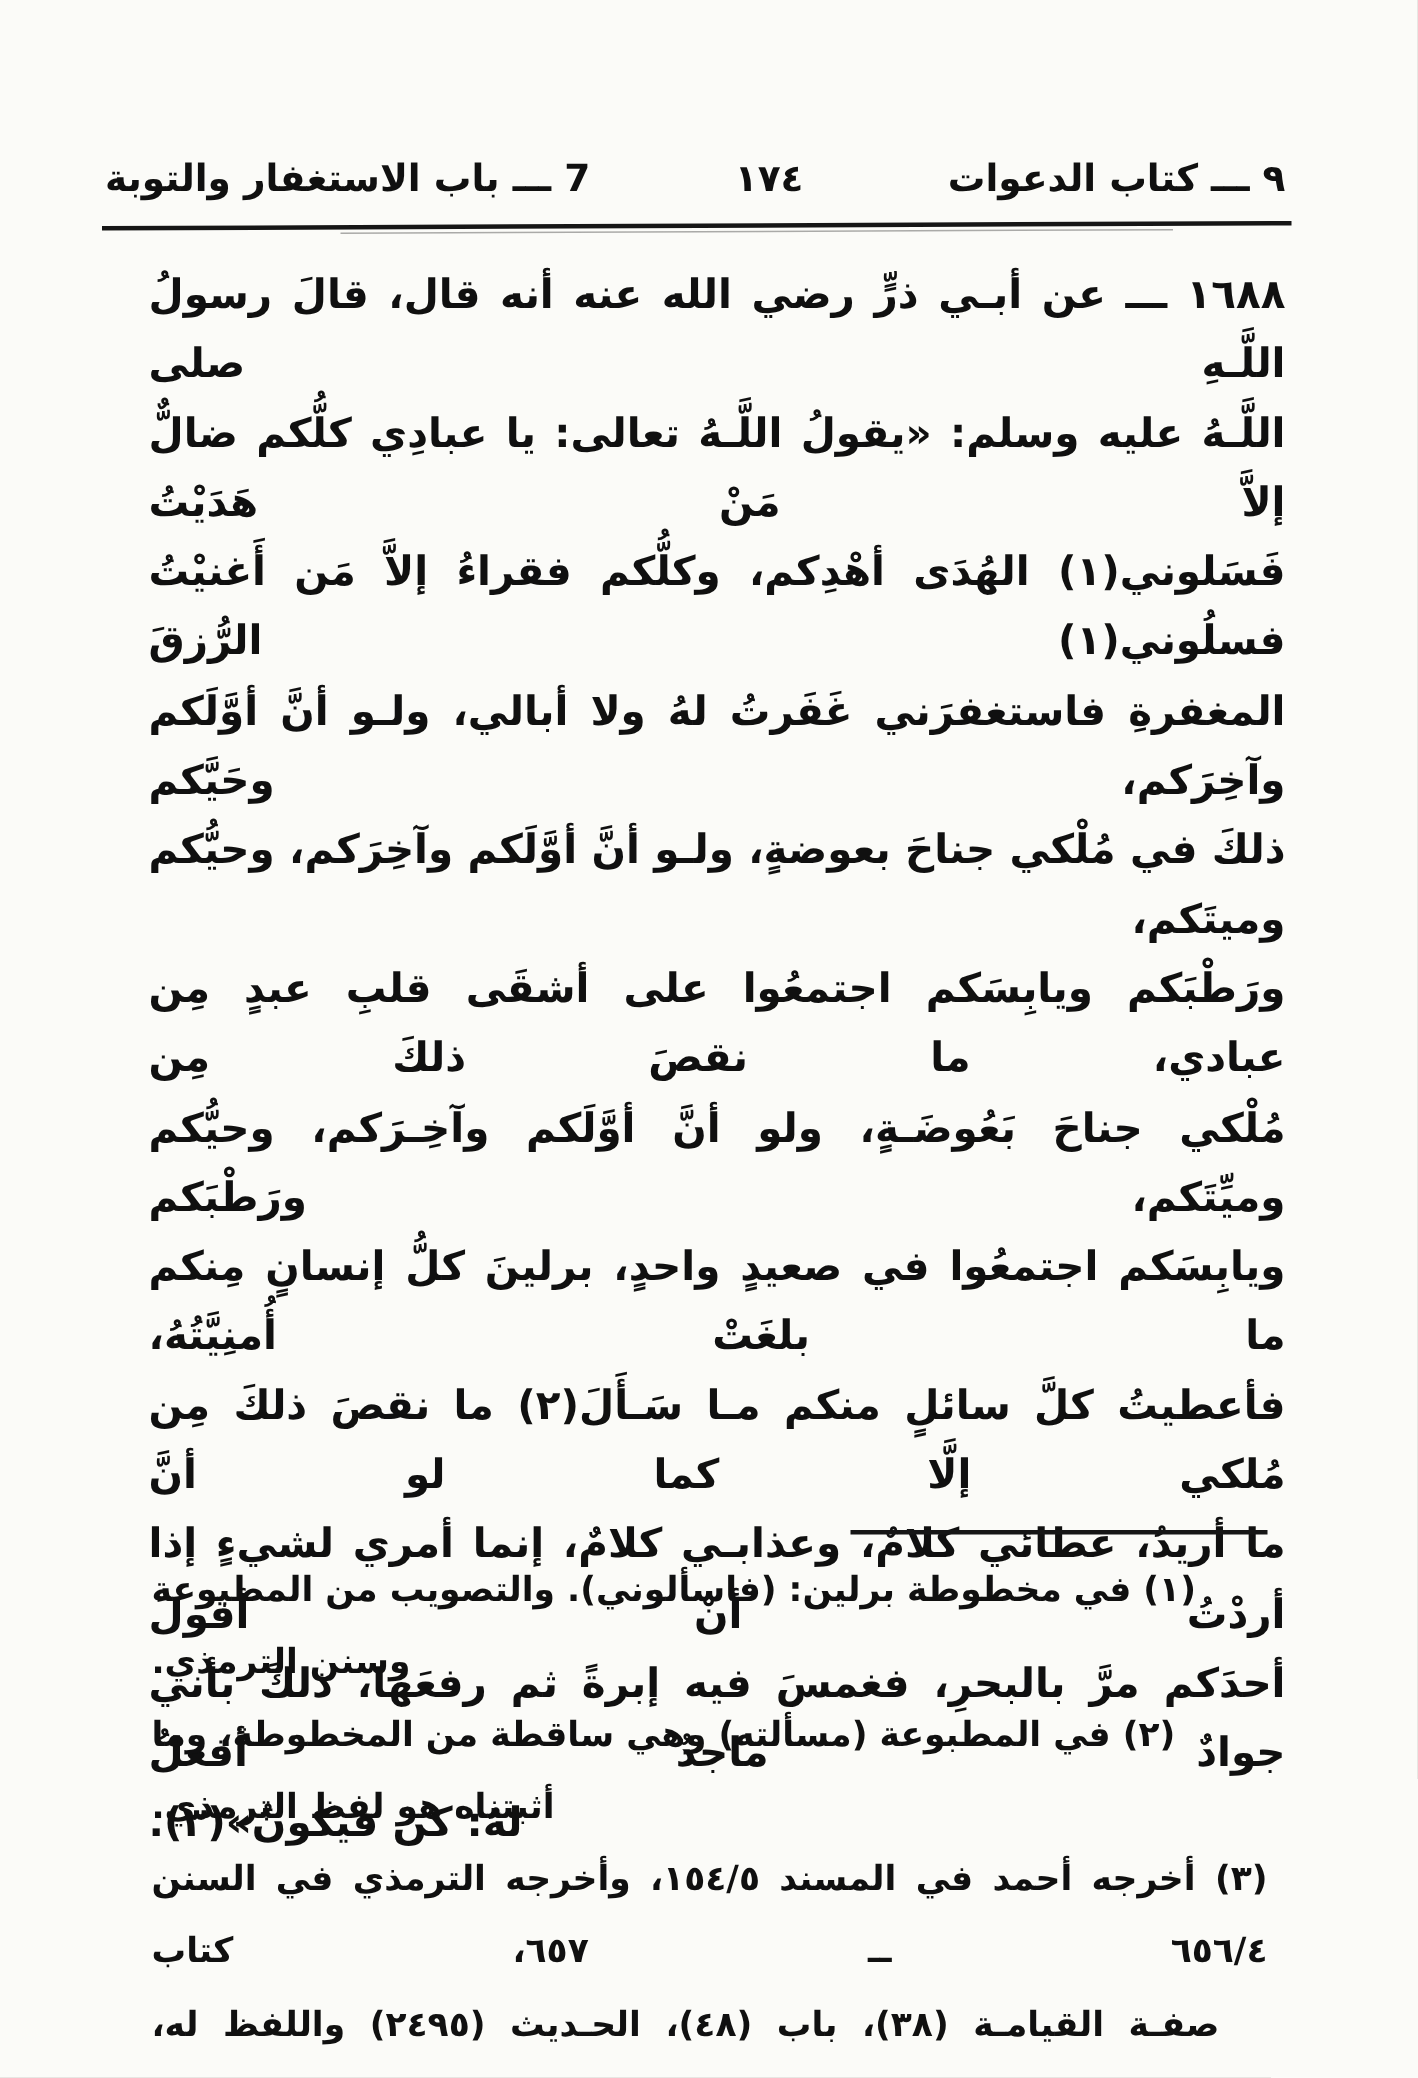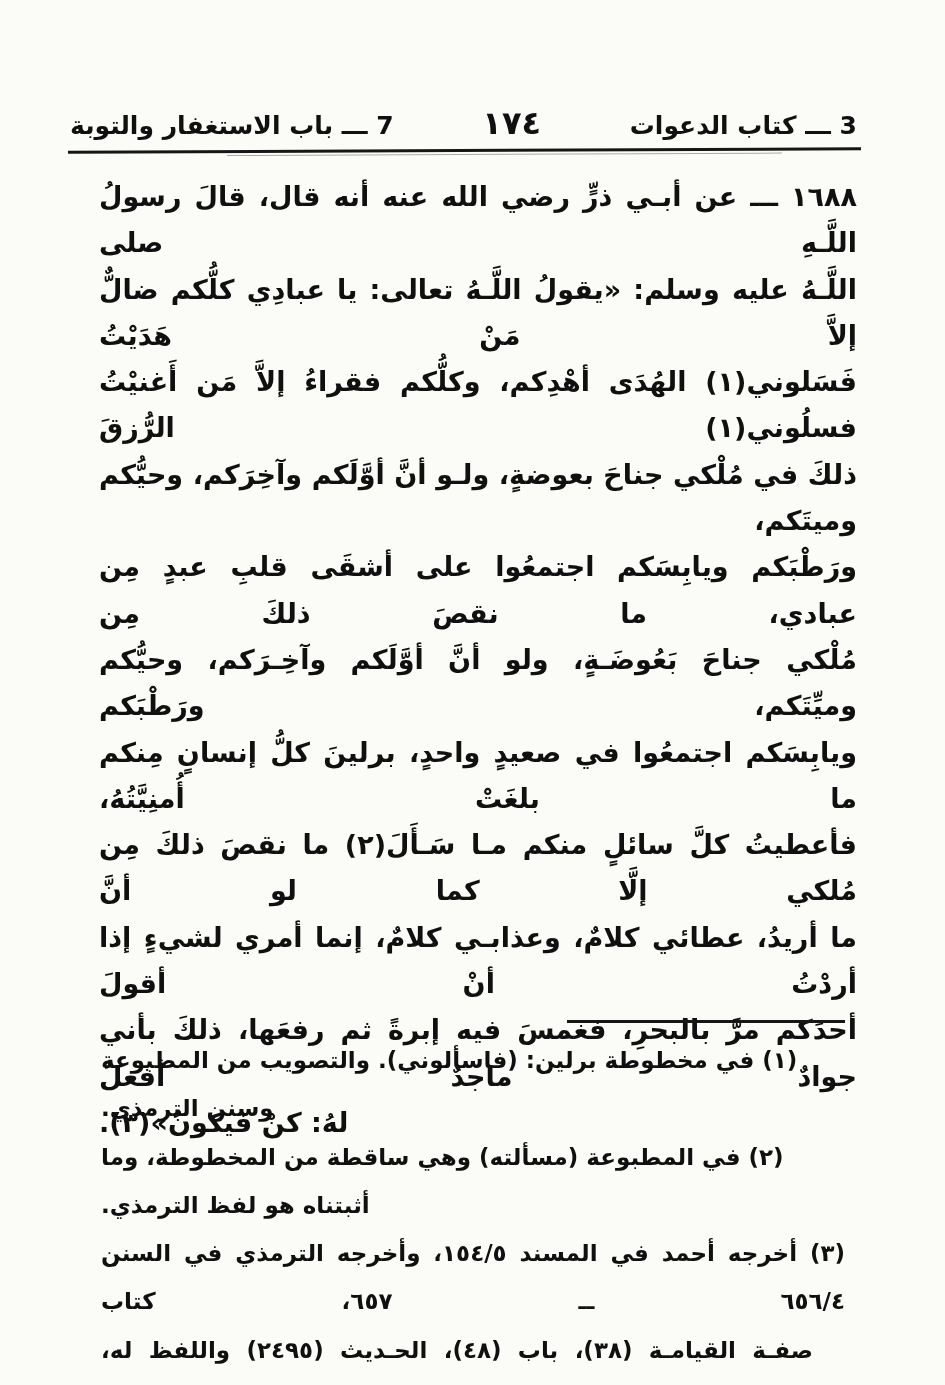--- a/index.html
+++ b/index.html
@@ -12,21 +12,21 @@
     color:#101010;
     direction:rtl;
     overflow:hidden;
   }
   
   .header{
     position:absolute;top:104px;right:88px;left:70px;
     display:flex;justify-content:space-between;align-items:baseline;
     font-size:25px;font-weight:700;
   }
-  .header .pageno{font-size:32px;letter-spacing:2px;}
+  .header .pageno{font-size:25px;letter-spacing:2px;}
   .header-rule{
     position:absolute;top:149px;right:84px;left:68px;height:3px;
     background:#161616;
     transform:rotate(-0.25deg);
   }
   .header-rule:after{
     content:"";position:absolute;top:5px;right:10%;width:70%;height:1px;
     background:rgba(20,20,20,.35);
   }
   
@@ -49,32 +49,33 @@
     line-height:48.3px;
   }
   .fline.indent{padding-right:32px;}
 </style>
 </head>
 <body>
 
 <div class="page">
 
   <div class="header">
-    <span>3 ـــ كتاب الدعوات</span>
+    <span>٩ ـــ كتاب الدعوات</span>
     <span class="pageno">١٧٤</span>
     <span>7 ـــ باب الاستغفار والتوبة</span>
   </div>
   <div class="header-rule"></div>
 
   <div class="bodytext">
 
     <div class="hadith-1">
       <div class="bline just">١٦٨٨ ـــ عن أبـي ذرٍّ رضي الله عنه أنه قال، قالَ رسولُ اللَّـهِ صلى</div>
       <div class="bline just">اللَّـهُ عليه وسلم: «يقولُ اللَّـهُ تعالى: يا عبادِي كلُّكم ضالٌّ إلاَّ مَنْ هَدَيْتُ</div>
       <div class="bline just">فَسَلوني(١) الهُدَى أهْدِكم، وكلُّكم فقراءُ إلاَّ مَن أَغنيْتُ فسلُوني(١) الرُّزقَ</div>
+      <div class="bline just">المغفرةِ فاستغفرَني غَفَرتُ لهُ ولا أبالي، ولـو أنَّ أوَّلَكم وآخِرَكم، وحَيَّكم</div>
       <div class="bline just">ذلكَ في مُلْكي جناحَ بعوضةٍ، ولـو أنَّ أوَّلَكم وآخِرَكم، وحيُّكم وميتَكم،</div>
       <div class="bline just">ورَطْبَكم ويابِسَكم اجتمعُوا على أشقَى قلبِ عبدٍ مِن عبادي، ما نقصَ ذلكَ مِن</div>
       <div class="bline just">مُلْكي جناحَ بَعُوضَـةٍ، ولو أنَّ أوَّلَكم وآخِـرَكم، وحيُّكم وميِّتَكم، ورَطْبَكم</div>
       <div class="bline just">ويابِسَكم اجتمعُوا في صعيدٍ واحدٍ، برلينَ كلُّ إنسانٍ مِنكم ما بلغَتْ أُمنِيَّتُهُ،</div>
       <div class="bline just">فأعطيتُ كلَّ سائلٍ منكم مـا سَـأَلَ(٢) ما نقصَ ذلكَ مِن مُلكي إلَّا كما لو أنَّ</div>
       <div class="bline just">ما أريدُ، عطائي كلامٌ، وعذابـي كلامٌ، إنما أمري لشيءٍ إذا أردْتُ أنْ أقولَ</div>
       <div class="bline just">أحدَكم مرَّ بالبحرِ، فغمسَ فيه إبرةً ثم رفعَها، ذلكَ بأني جوادٌ ماجدٌ أفعلُ</div>
       <div class="bline rag">لهُ: كنْ فيكونُ»(٣).</div>
     </div>
 

